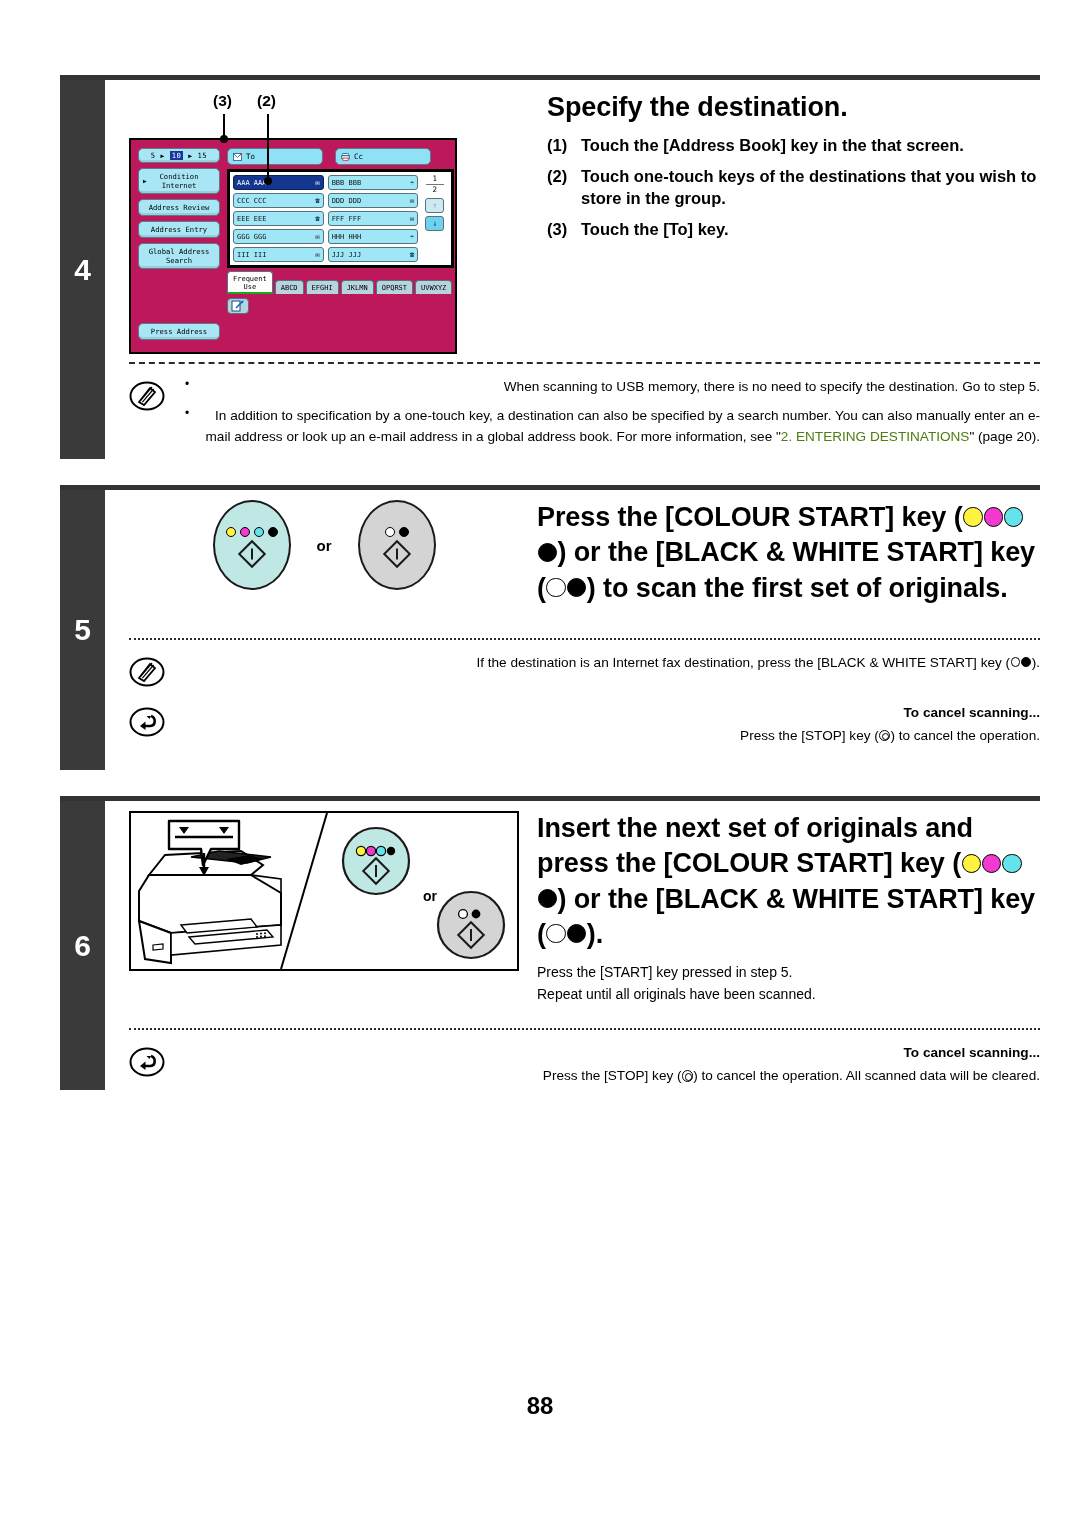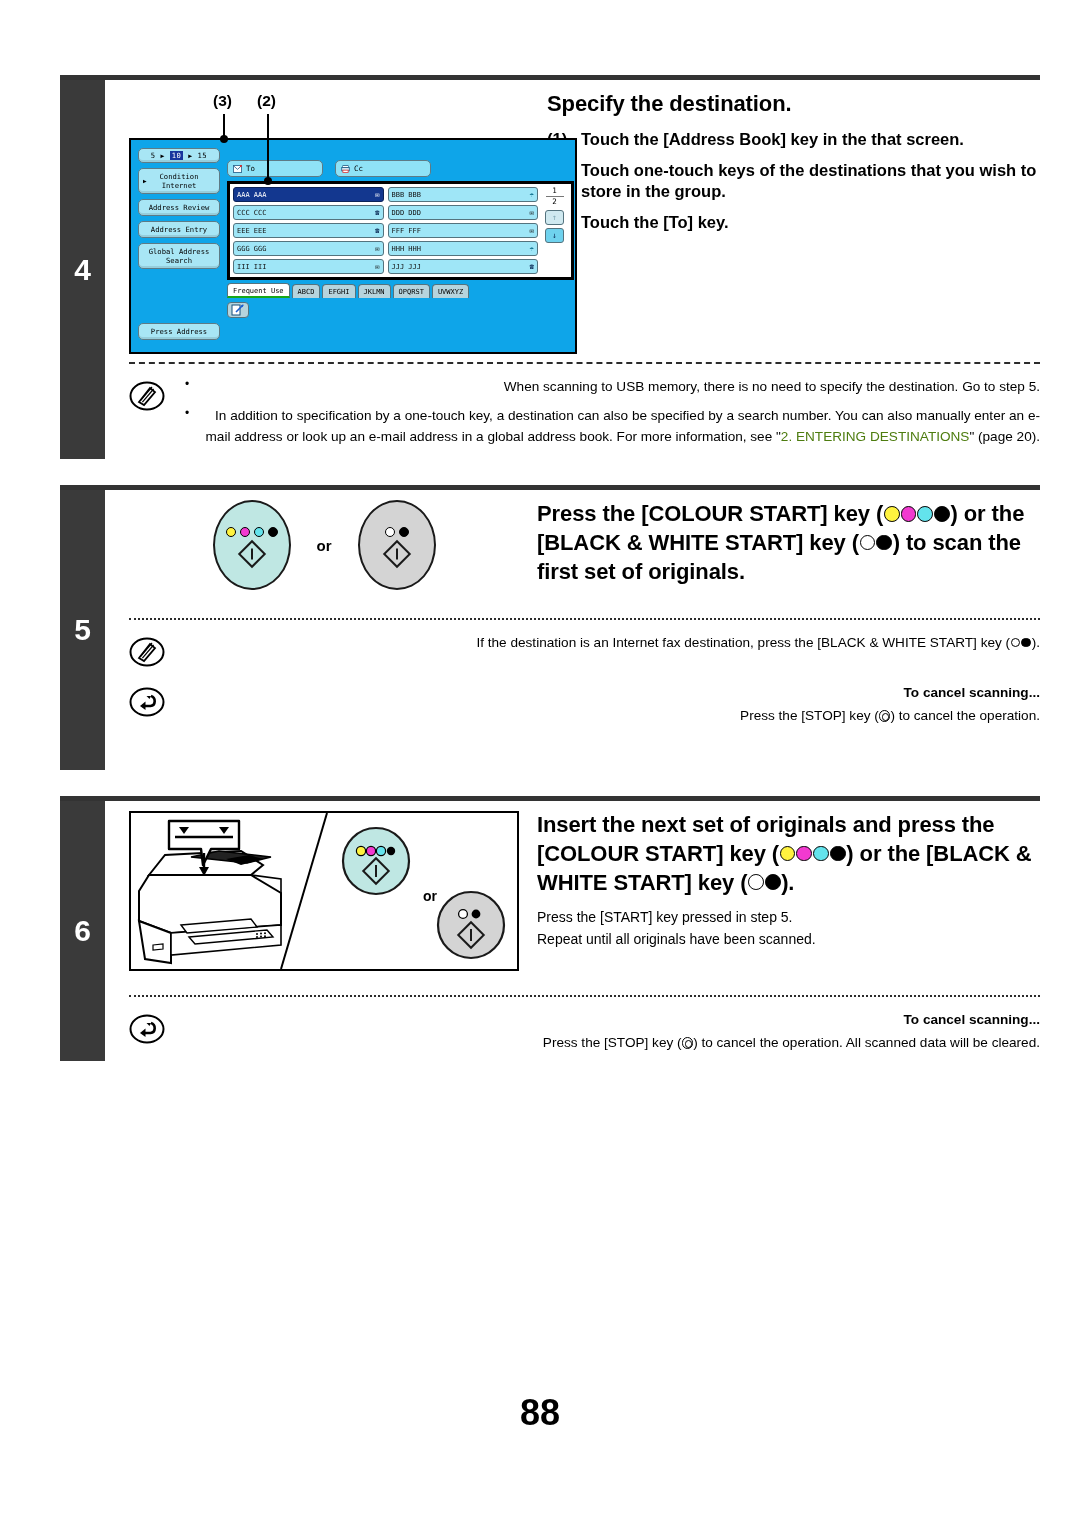--- a/index.html
+++ b/index.html
@@ -47,21 +47,21 @@
     position:relative;
   }
   .step-main {
     display:flex;
     align-items:flex-start;
   }
   .step-fig { flex:0 0 auto; }
   .step-text { flex:1 1 auto; padding-left:18px; }
 
   h2.heading {
-    font-size:22px;
+    font-size:27px;
     font-weight:bold;
     margin:0 0 10px 0;
     line-height:1.30;
     letter-spacing:-0.1px;
   }
   .substep {
     display:flex;
     font-size:16.5px;
     font-weight:bold;
     line-height:1.33;
@@ -139,28 +139,28 @@
   .cline {
     position:absolute; width:2px; background:#000;
   }
   .cdot {
     position:absolute; width:8px; height:8px; border-radius:50%;
     background:#000;
   }
 
   .lcd {
     border:2px solid #000;
-    background:#0ea5e9;
-    width:448px;
-    padding:8px 1px 7px 7px;
+    background:#be185d;
+    width:328px;
+    padding:8px 7px 7px 7px;
     display:flex;
     font-family:"DejaVu Sans Mono", monospace;
   }
   .lcd-left { flex:0 0 82px; }
-  .lcd-right { flex:1 1 auto; padding-left:7px;margin-top:12px; }
+  .lcd-right { flex:1 1 auto; padding-left:7px; }
 
   .lbtn {
     background:#a8e6f5;
     border:1.5px solid #5d7b86;
     border-radius:5px;
     font-size:7.2px;
     text-align:center;
     padding:3px 2px;
     margin-bottom:5px;
     line-height:1.25;
@@ -230,21 +230,21 @@
 
   .tabs { display:flex; margin-top:3px; align-items:flex-end; }
   .tab {
     background:#b6d4dd;
     border:1.3px solid #54737e;
     border-bottom:none;
     border-radius:4px 4px 0 0;
     font-size:7px;
     padding:3px 5px 2px 5px;
     margin-right:2px;
-    text-align:right;
+    text-align:center;
   }
   .tab.active { background:#fff; border-bottom:2px solid #17a817; padding-bottom:1px; }
   .lcd-foot{ display:flex; margin-top:4px; }
   .editbtn{
     width:22px;height:16px;background:#b6d4dd;border:1.3px solid #54737e;
     border-radius:4px; display:flex;align-items:center;justify-content:center;
   }
 
   
   .keys-row { display:flex; align-items:center; justify-content:center; gap:26px; width:390px; }
@@ -279,21 +279,21 @@
     position:relative;
     overflow:hidden;
   }
 
   
   .pagenum {
     position:absolute;
     left:0; right:0;
     top:1392px;
     text-align:center;
-    font-size:36px;
+    font-size:24px;
     font-weight:bold;
   }
 </style>
 </head>
 <body>
 
 <div class="step" style="margin-top:75px;">
   <div class="step-rule"></div>
   <div class="step-body">
     <div class="step-num" style="min-height:310px;">4</div>

